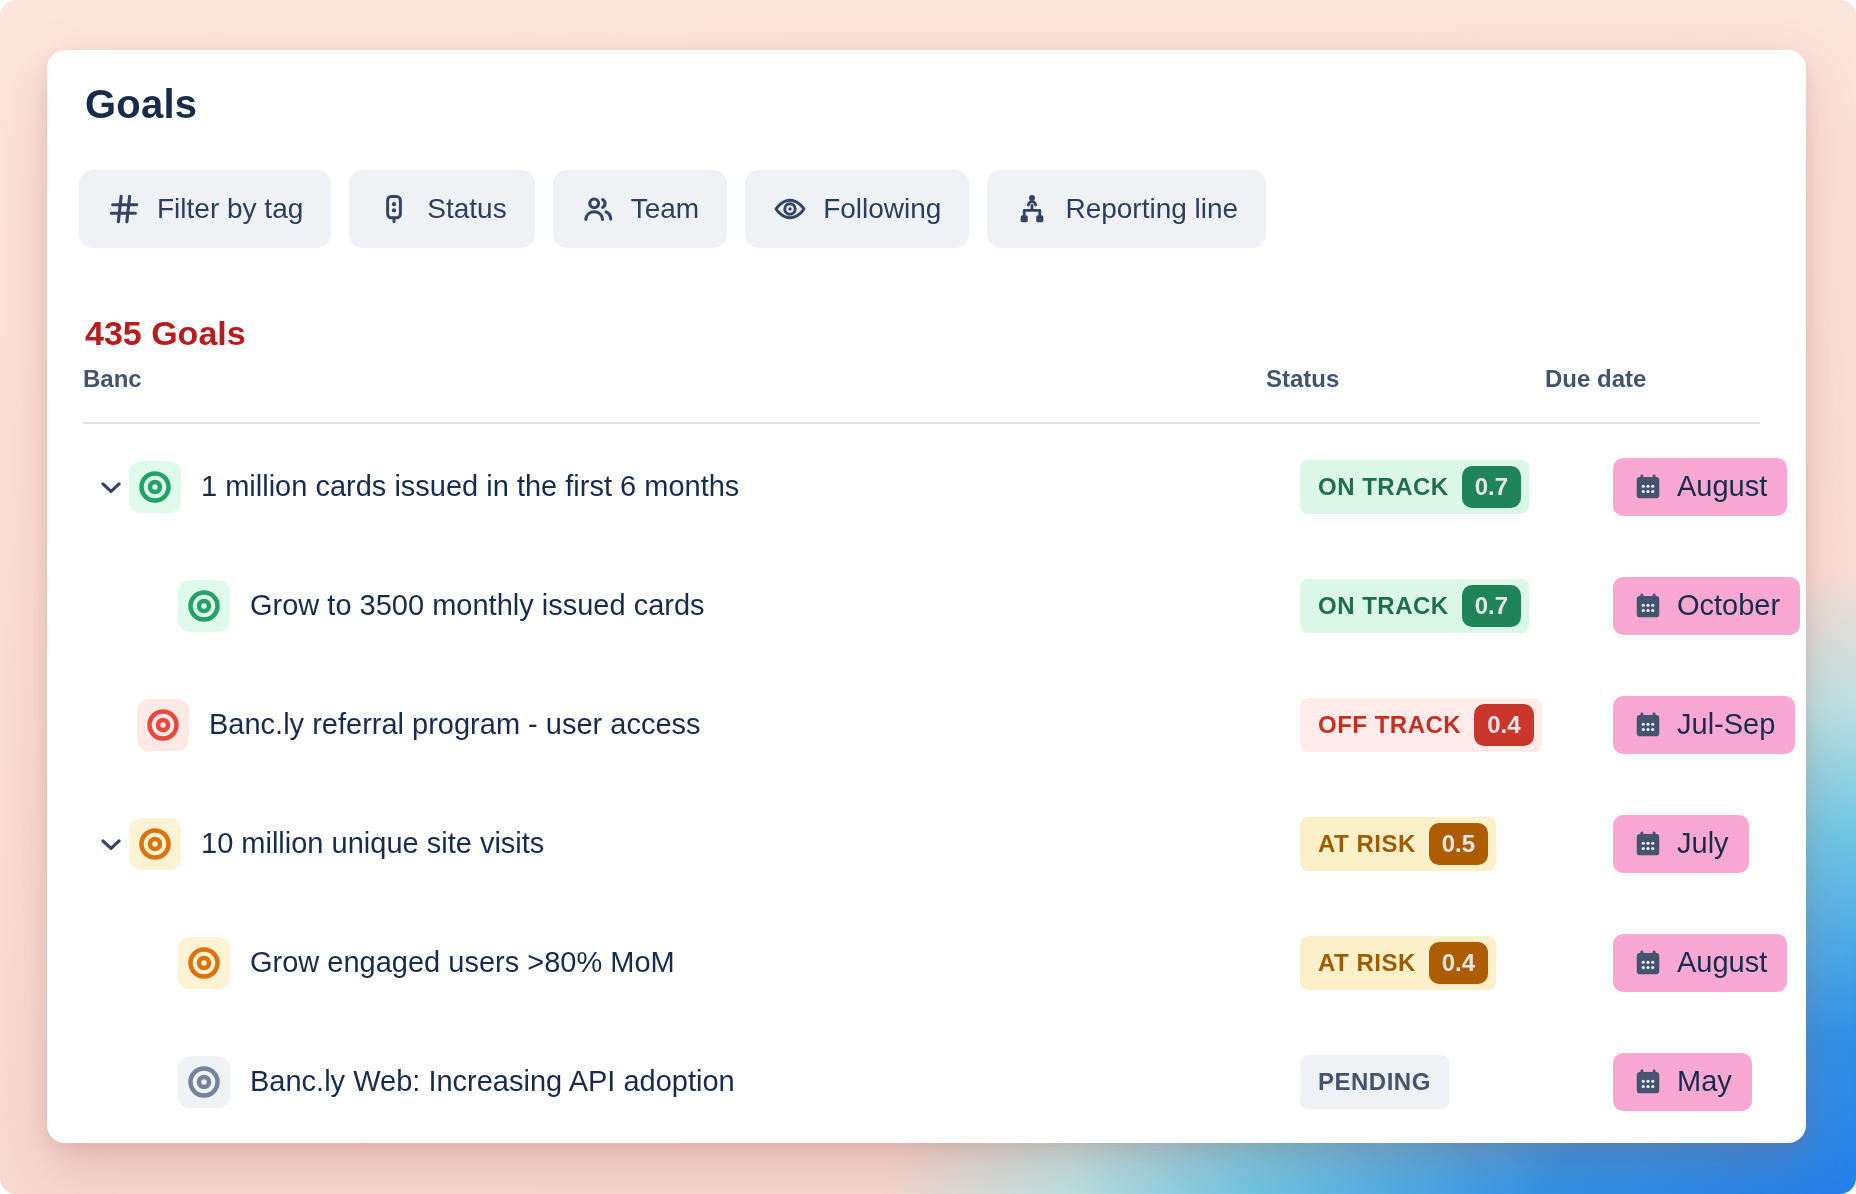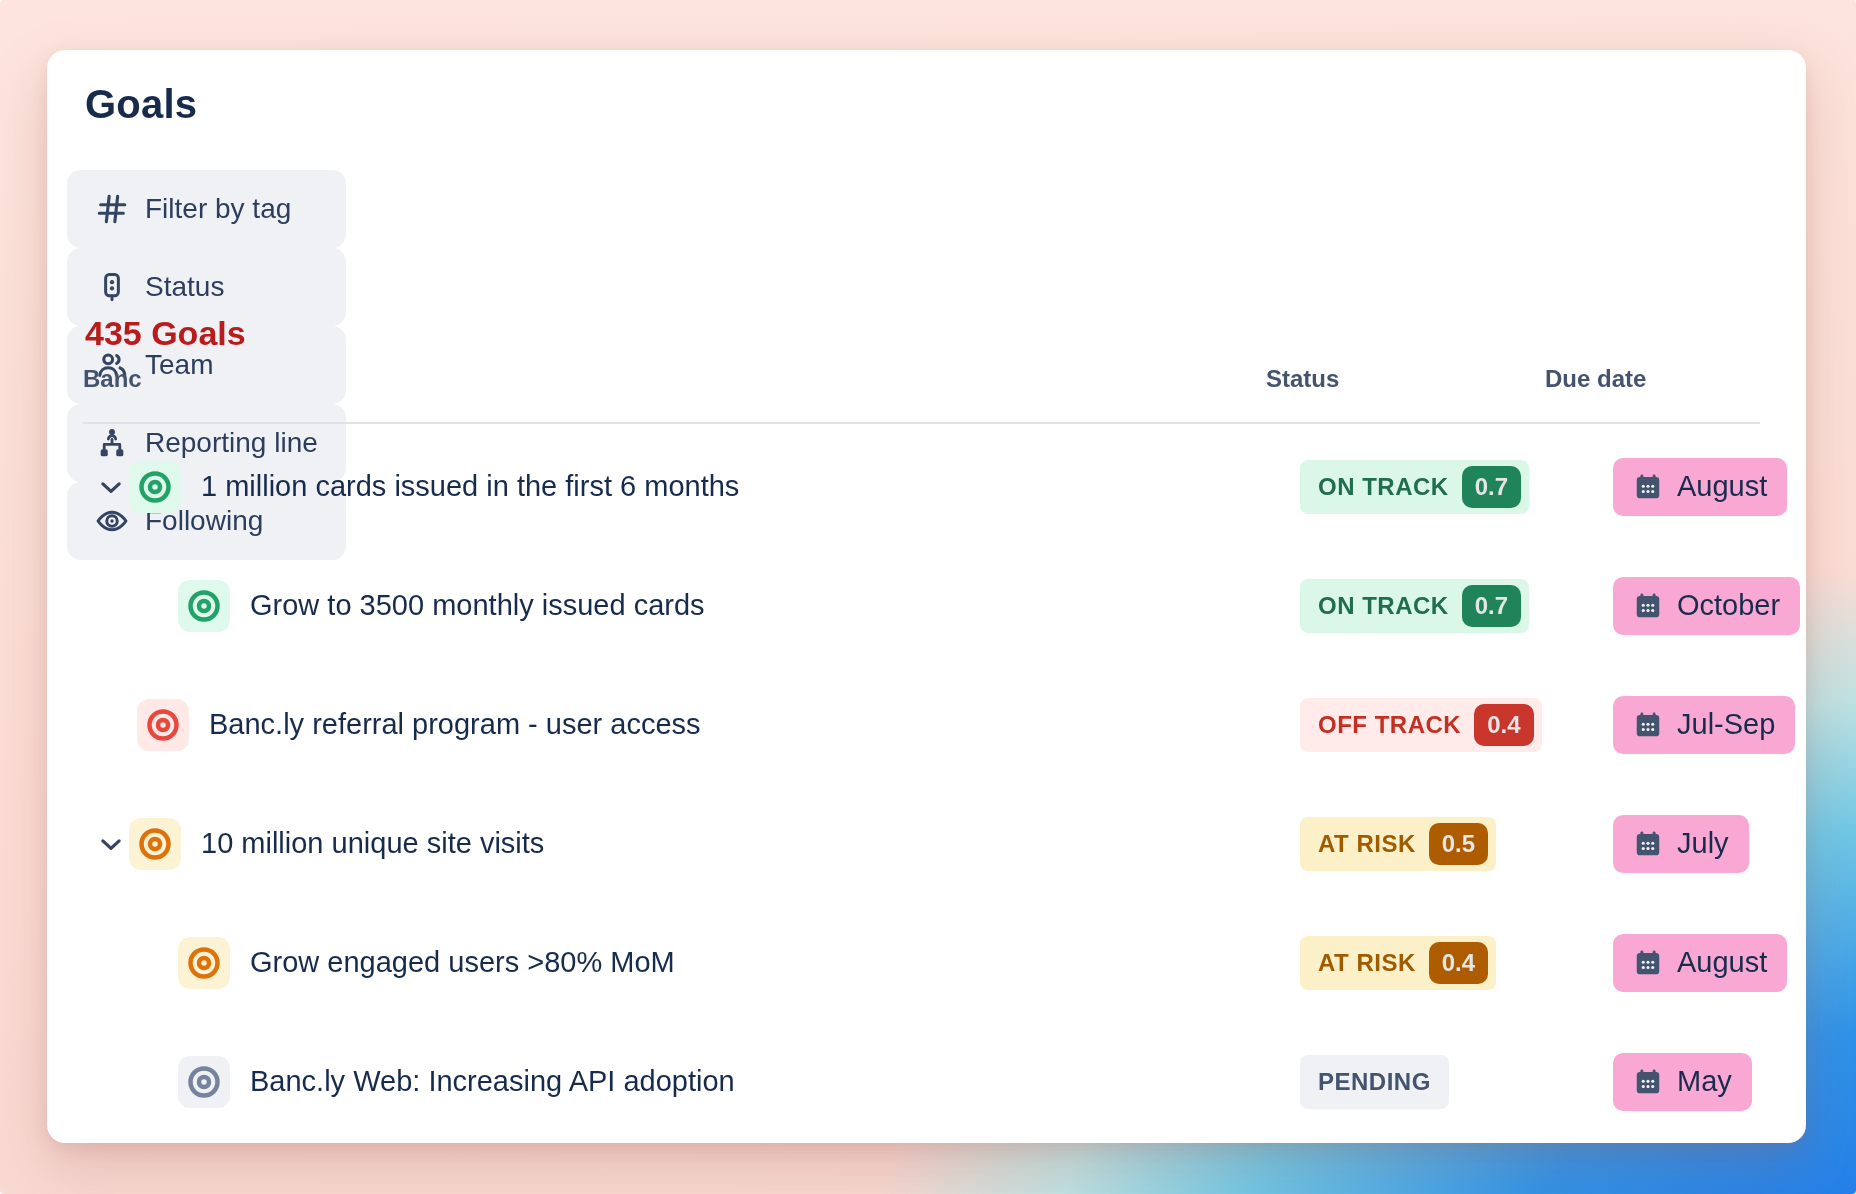--- a/index.html
+++ b/index.html
@@ -1,39 +1,39 @@
 <!DOCTYPE html>
 <html><head>
 <meta charset="utf-8">
 <style>
   * { margin:0; padding:0; box-sizing:border-box; }
   html,body { background:#ffffff; }
   body { font-family:"Liberation Sans", sans-serif; }
 
   .canvas{
     position:relative; width:1856px; height:1194px; overflow:hidden;
-    border-radius:4px;
+    border-radius:16px;
     background:
       radial-gradient(1500px 1100px at 103% 112%,
         #1B6FE8 0%, #2F93E9 28%, #6FC8E6 46%, #BFE3E3 58%, rgba(251,222,214,0) 70%),
       linear-gradient(175deg, #FDE5DD 0%, #FBDDD5 60%, #F7D8D1 100%);
   }
 
   .card{
     position:absolute; left:47px; top:50px; width:1759px; height:1093px;
     background:#ffffff; border-radius:18px;
     box-shadow:0 24px 55px rgba(166,96,86,.25), 0 6px 16px rgba(166,96,86,.14);
   }
 
   .page-title{
     position:absolute; left:38px; top:32px;
     font-size:40px; font-weight:700; color:#172B4D; letter-spacing:.2px;
   }
 
-  .filters{ position:absolute; left:20px; top:120px; display:flex; gap:0;flex-direction:column; }
+  .filters{ position:absolute; left:32px; top:120px; display:flex; gap:18px; }
   .chip{
     display:inline-flex; align-items:center; gap:16px; height:78px; padding:0 28px;
     background:#F0F1F4; border-radius:14px; color:#2C3E5D; font-size:28px; cursor:pointer;
   }
   .chip svg{ width:34px; height:34px; color:#344563; flex:none; }
 
   .count-label{
     position:absolute; left:38px; top:264px;
     font-size:34px; font-weight:700; color:#b91c1c;
   }
@@ -168,29 +168,29 @@
         <span>Status</span>
       </div>
       <div class="chip">
         <svg viewBox="0 0 24 24">
             <use href="#i-people"></use>
           </svg>
         <span>Team</span>
       </div>
       <div class="chip">
         <svg viewBox="0 0 24 24">
+            <use href="#i-eye"></use>
+          </svg>
+        <span>Following</span>
+      </div>
+      <div class="chip">
+        <svg viewBox="0 0 24 24">
             <use href="#i-org"></use>
           </svg>
         <span>Reporting line</span>
-      </div>
-      <div class="chip">
-        <svg viewBox="0 0 24 24">
-            <use href="#i-eye"></use>
-          </svg>
-        <span>Following</span>
       </div>
     </div>
 
     <div class="count-label">435 Goals</div>
 
     <div class="thead">
       <div class="col">Banc</div>
       <div class="col">Status</div>
       <div class="col">Due date</div>
     </div>

